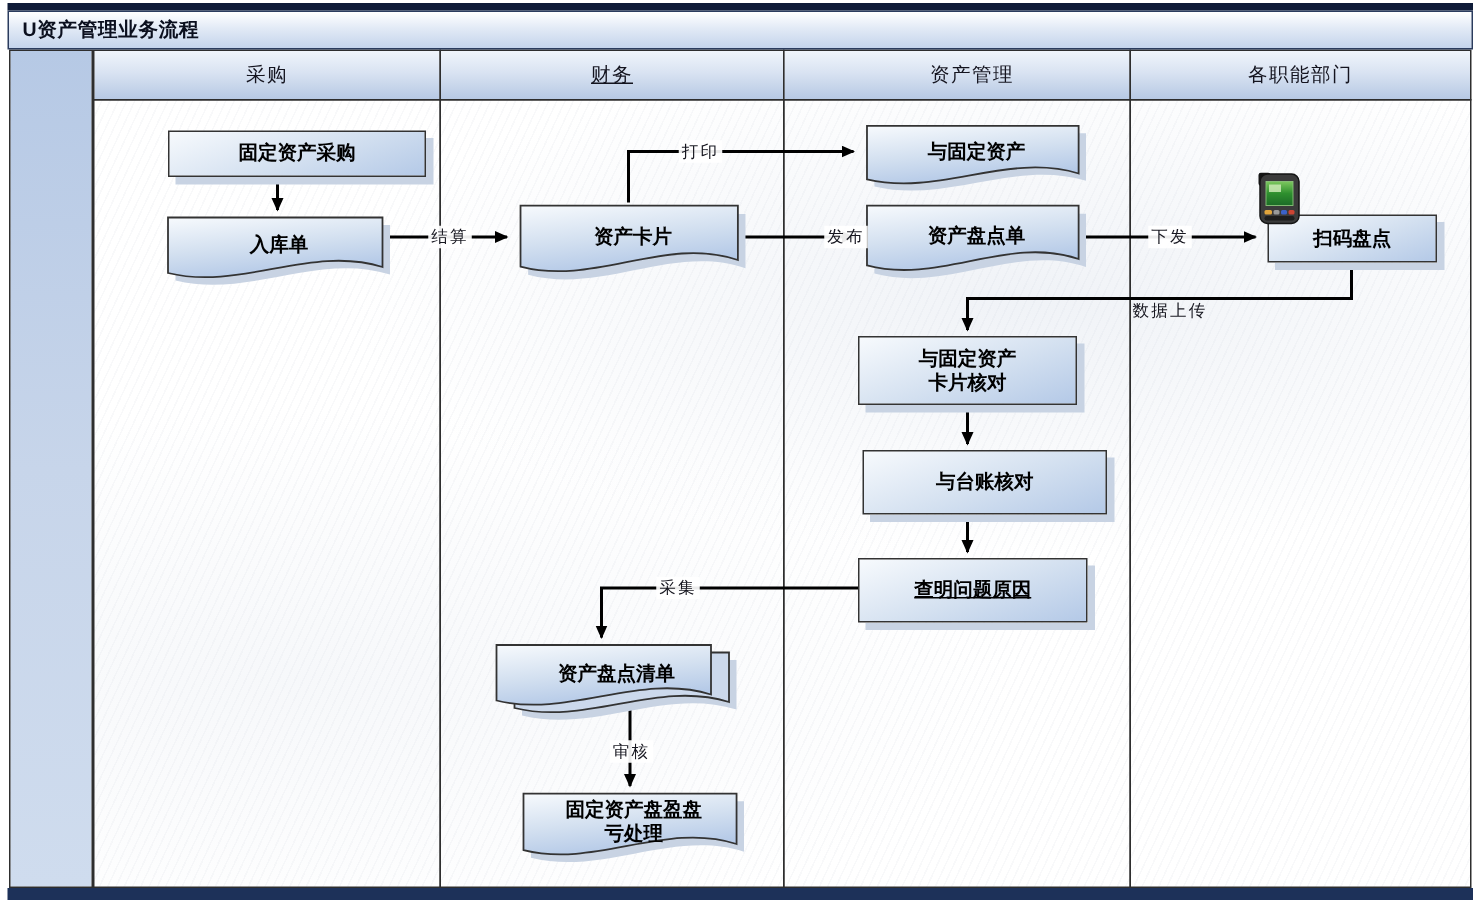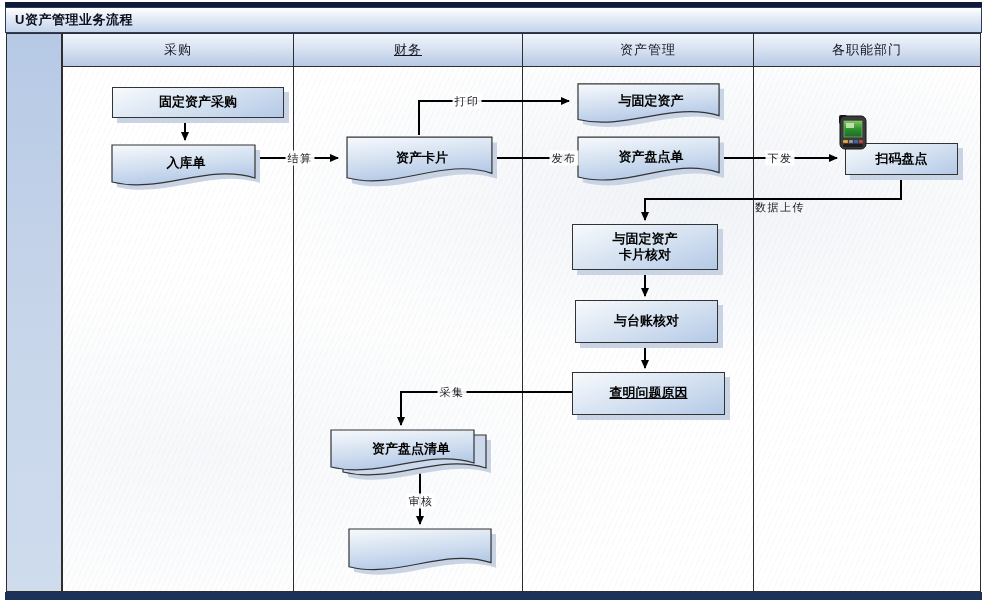--- a/index.html
+++ b/index.html
@@ -155,20 +155,22 @@
     <path d="M1,1 H144 V34 C96,19 50,50 1,38 Z" fill="url(#gdoc)" stroke="#333" stroke-width="1.2" vector-effect="non-scaling-stroke"></path>
   </svg>
   <span class="node-label">资产盘点清单</span>
 </div>
 
 <div class="node doc" style="left:348px;top:528px;width:149px;height:52px;">
   <svg viewBox="0 0 150 51" preserveAspectRatio="none">
     <path d="M6,6 H149 V39 C101,24 55,55 6,43 Z" fill="#c8d3e3"></path>
     <path d="M1,1 H144 V34 C96,19 50,50 1,38 Z" fill="url(#gdoc)" stroke="#333" stroke-width="1.2" vector-effect="non-scaling-stroke"></path>
   </svg>
+  <span class="node-label">固定资产盘盈盘
+亏处理</span>
 </div>
 
 <div class="node doc" style="left:577px;top:83px;width:148px;height:49px;">
   <svg viewBox="0 0 150 51" preserveAspectRatio="none">
     <path d="M6,6 H149 V39 C101,24 55,55 6,43 Z" fill="#c8d3e3"></path>
     <path d="M1,1 H144 V34 C96,19 50,50 1,38 Z" fill="url(#gdoc)" stroke="#333" stroke-width="1.2" vector-effect="non-scaling-stroke"></path>
   </svg>
   <span class="node-label">与固定资产</span>
 </div>
 
@@ -178,21 +180,21 @@
     <path d="M1,1 H144 V34 C96,19 50,50 1,38 Z" fill="url(#gdoc)" stroke="#333" stroke-width="1.2" vector-effect="non-scaling-stroke"></path>
   </svg>
   <span class="node-label">资产盘点单</span>
 </div>
 
 <div class="node rect" style="left:572px;top:224px;width:146px;height:46px;">
   <span class="node-label">与固定资产
 卡片核对</span>
 </div>
 
-<div class="node rect" style="left:575px;top:300px;width:143px;height:43px;">
+<div class="node rect" style="left:575px;top:300px;width:163px;height:43px;">
   <span class="node-label">与台账核对</span>
 </div>
 
 <div class="node rect" style="left:572px;top:372px;width:153px;height:43px;text-decoration:underline;">
   <span class="node-label">查明问题原因</span>
 </div>
 
 <div class="node rect" style="left:845px;top:143px;width:113px;height:32px;">
   <span class="node-label">扫码盘点</span>
 </div>

